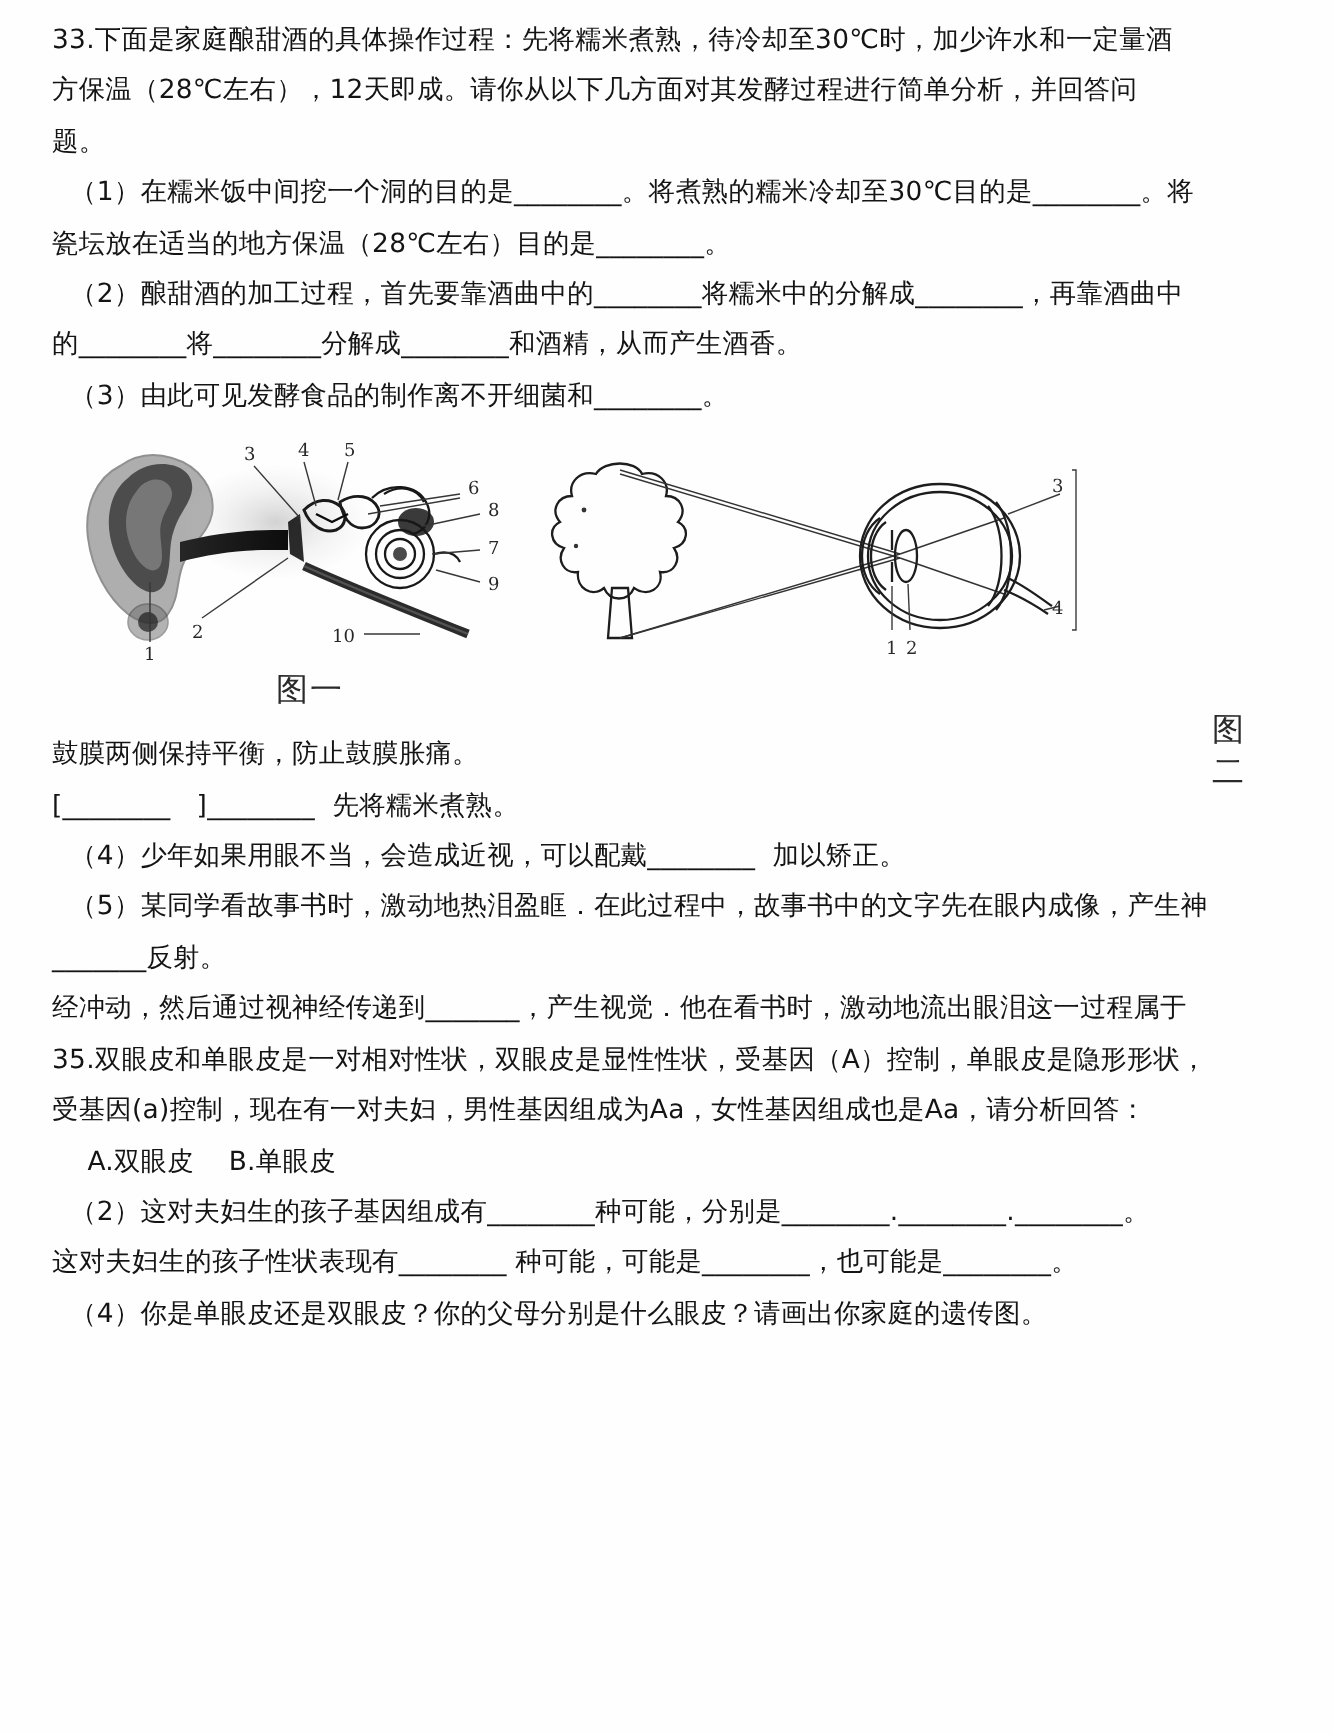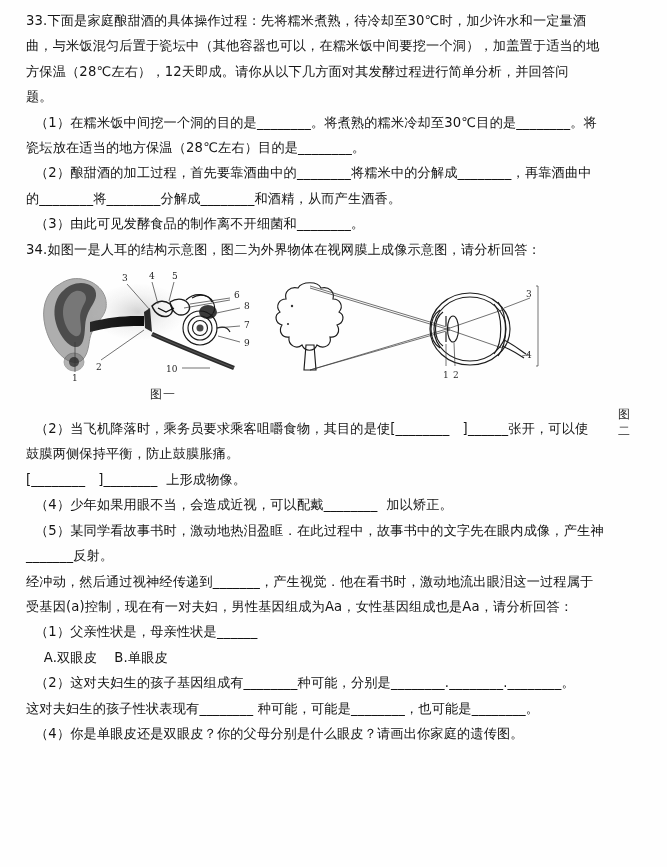--- a/index.html
+++ b/index.html
@@ -56,24 +56,23 @@
     height: 120px;
   }
   .fig-eye {
     left: 228px;
     top: 2px;
     width: 290px;
     height: 118px;
   }
   .cap {
     position: absolute;
-    font-size: 12px;
+    font-size: 16px;
     color: #2a2a2a;
     letter-spacing: 1px;
-    margin-left: 12px;
   }
   .cap-1 { left: 104px; top: 122px; }
   .cap-2 { left: 352px; top: 140px; }
 
   .scanfade {
     filter: contrast(1.05) saturate(0.15);
   }
   .numlbl {
     font-family: "DejaVu Serif", "Liberation Serif", serif;
     font-size: 9px;
@@ -98,32 +97,30 @@
     height: 8px;
   }
 </style>
 </head>
 <body>
 
 <div class="page">
 
   <div class="q-block">
     <div class="line head">33.下面是家庭酿甜酒的具体操作过程：先将糯米煮熟，待冷却至30℃时，加少许水和一定量酒</div>
-    <div class="line head">曲，与米饭混匀后置于瓷坛中（其他容器也可以，在糯米饭中间要挖一个洞），加盖置于适当的地</div>
     <div class="line head">方保温（28℃左右），12天即成。请你从以下几方面对其发酵过程进行简单分析，并回答问</div>
     <div class="line head">题。</div>
     <div class="line indent">（1）在糯米饭中间挖一个洞的目的是________。将煮熟的糯米冷却至30℃目的是________。将</div>
     <div class="line head">瓷坛放在适当的地方保温（28℃左右）目的是________。</div>
     <div class="line indent">（2）酿甜酒的加工过程，首先要靠酒曲中的________将糯米中的分解成________，再靠酒曲中</div>
     <div class="line head">的________将________分解成________和酒精，从而产生酒香。</div>
     <div class="line indent">（3）由此可见发酵食品的制作离不开细菌和________。</div>
   </div>
 
   <div class="q-block">
-    <div class="line head">34.如图一是人耳的结构示意图，图二为外界物体在视网膜上成像示意图，请分析回答：</div>
 
     <div class="figures">
 
       <div class="fig fig-ear">
         <svg viewBox="0 0 260 120" width="260" height="120" class="scanfade">
           <defs>
             <radialGradient id="gsmudge" cx="50%" cy="50%" r="50%">
               <stop offset="0%" stop-color="#8a8a8a" stop-opacity="0.85"></stop>
               <stop offset="100%" stop-color="#cfcfcf" stop-opacity="0.05"></stop>
             </radialGradient>
@@ -263,32 +260,31 @@
             <text class="numlbl" x="199" y="112">2</text>
             <text class="numlbl" x="272" y="31">3</text>
             <text class="numlbl" x="272" y="92">4</text>
           </g>
         </svg>
         <div class="cap cap-2">图二</div>
       </div>
 
     </div>
 
-    <div class="line indent">（2）当飞机降落时，乘务员要求乘客咀嚼食物，其目的是使[________   ]______张开，可以使</div>
     <div class="line head">鼓膜两侧保持平衡，防止鼓膜胀痛。</div>
-    <div class="line head">[________   ]________  上形成物像。</div>
+    <div class="line head">[________   ]________  先将糯米煮熟。</div>
     <div class="line indent">（4）少年如果用眼不当，会造成近视，可以配戴________  加以矫正。</div>
     <div class="line indent">（5）某同学看故事书时，激动地热泪盈眶．在此过程中，故事书中的文字先在眼内成像，产生神</div>
     <div class="line head">_______反射。</div>
     <div class="line head">经冲动，然后通过视神经传递到_______，产生视觉．他在看书时，激动地流出眼泪这一过程属于</div>
   </div>
 
   <div class="q-block">
+    <div class="line head">35.双眼皮和单眼皮是一对相对性状，双眼皮是显性性状，受基因（A）控制，单眼皮是隐形形状，</div>
     <div class="line head">受基因(a)控制，现在有一对夫妇，男性基因组成为Aa，女性基因组成也是Aa，请分析回答：</div>
-    <div class="line indent">（1）父亲性状是，母亲性状是______</div>
     <div class="line indent">  A.双眼皮    B.单眼皮</div>
     <div class="line indent">（2）这对夫妇生的孩子基因组成有________种可能，分别是________.________.________。</div>
     <div class="line head">这对夫妇生的孩子性状表现有________ 种可能，可能是________，也可能是________。</div>
     <div class="line indent">（4）你是单眼皮还是双眼皮？你的父母分别是什么眼皮？请画出你家庭的遗传图。</div>
   </div>
 
   <div class="spacer-bottom"></div>
 </div>
 
 </body></html>

